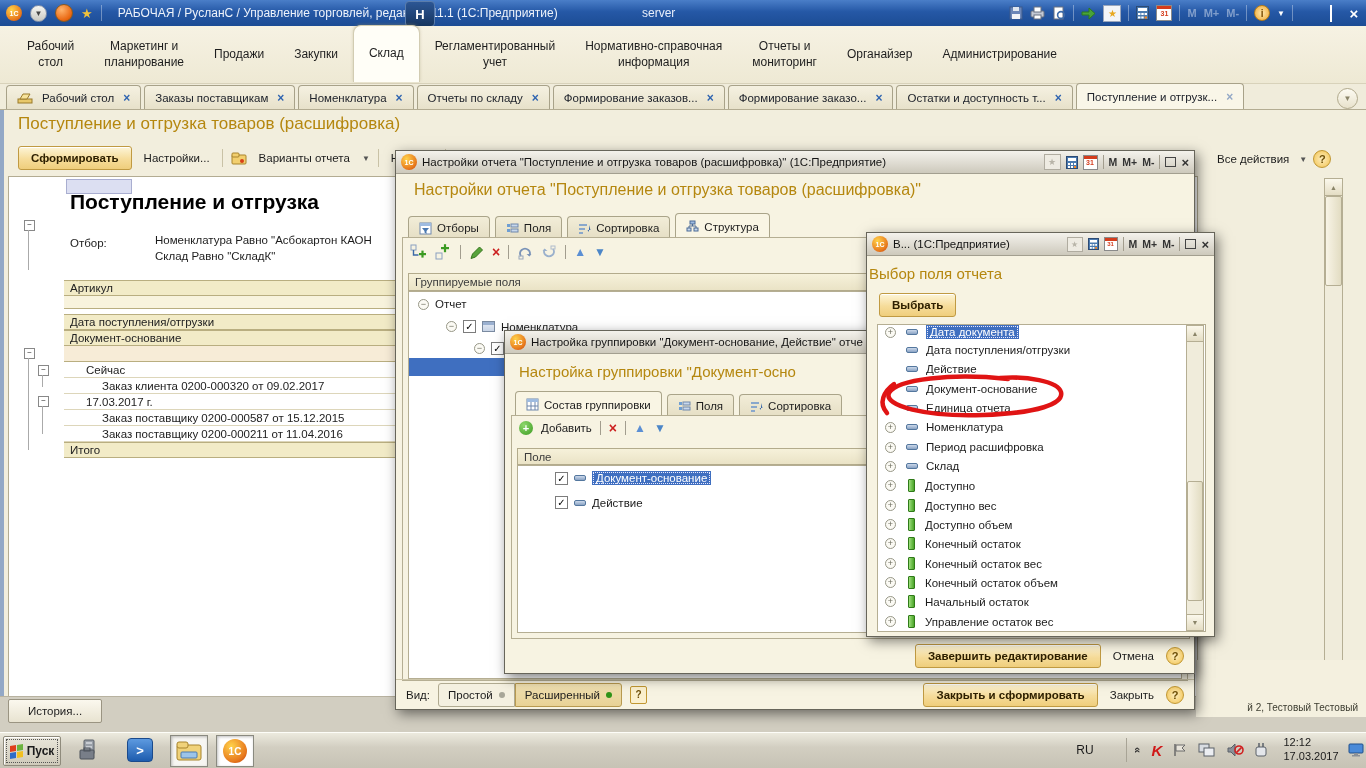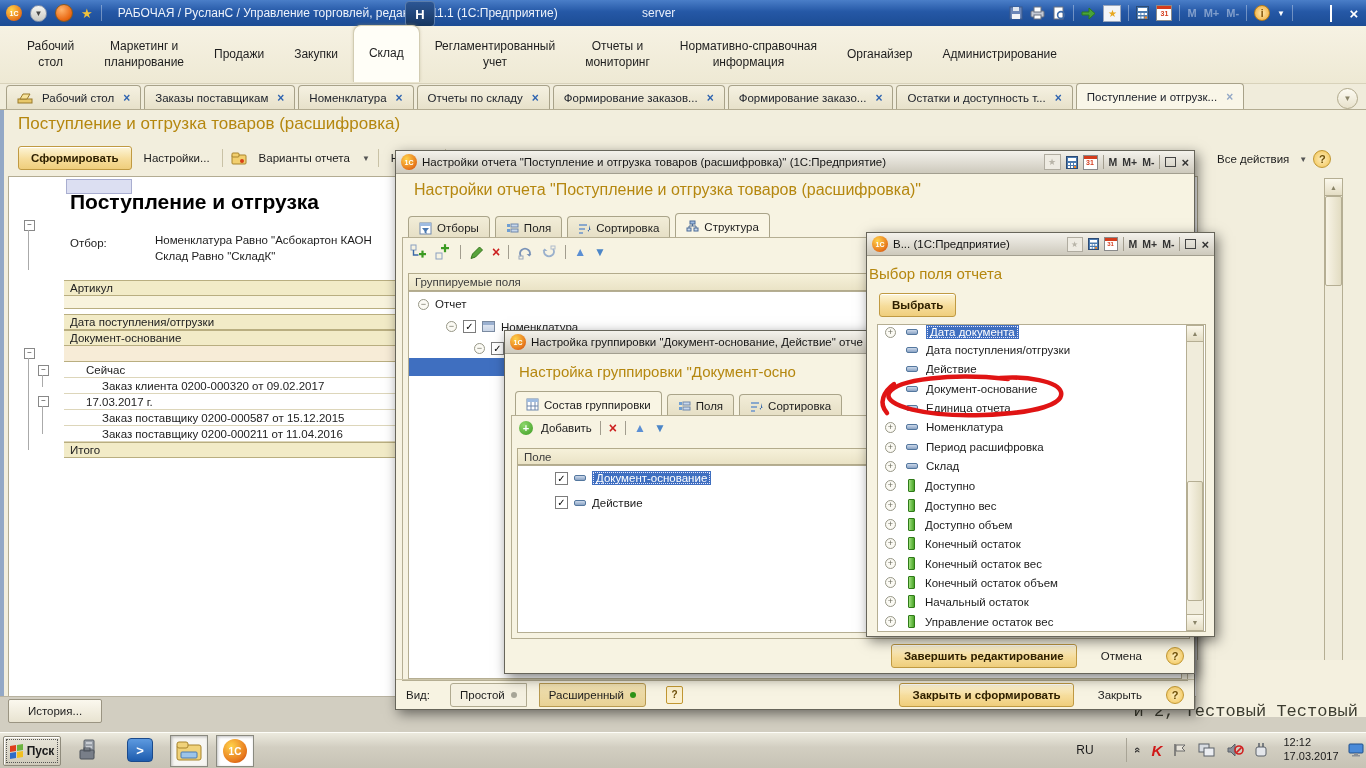--- a/index.html
+++ b/index.html
@@ -125,34 +125,34 @@
     font-size:9px;line-height:9px;text-align:center;background:#fbfaf4;box-sizing:border-box;}
   .sel{background:#3f6fc0;color:#fff;outline:1px dotted #e8e8ff;outline-offset:-2px;padding:1px 4px;}
   .trow{position:absolute;display:flex;align-items:center;gap:6px;font-size:11.5px;white-space:nowrap;}
   .redx{color:#cc2020;font-weight:bold;font-size:14px;line-height:14px;}
   .bluearrow{font-size:12px;color:#5b8fd4;}
   .greenplus{width:14px;height:14px;border-radius:50%;background:radial-gradient(circle at 35% 30%,#8ed86c,#3c9a22);
     color:#fff;font-weight:bold;font-size:11px;line-height:14px;text-align:center;}
   .gridico{width:13px;height:11px;border:1px solid #7a8aa0;background:linear-gradient(#e8edf5,#c8d4e6);
     box-shadow:inset 0 3px 0 #9ab0d0;box-sizing:border-box;}
   .dfoot{position:absolute;left:0;right:0;bottom:0;height:30px;border-top:1px solid #cdc6aa;
-    display:flex;align-items:center;padding:0 10px;gap:20px;box-sizing:border-box;}
+    display:flex;align-items:center;padding:0 10px;gap:8px;box-sizing:border-box;}
   .toggle{height:22px;display:inline-flex;align-items:center;gap:6px;padding:0 9px;
     font-size:11.5px;border:1px solid #b0aa90;background:#f4f0e0;white-space:nowrap;}
   .toggle .dot{width:6px;height:6px;border-radius:50%;background:#a8a698;}
   .toggle.pressed{background:linear-gradient(#f0e0b2,#e8d296);border-color:#b89a50;}
   .toggle.pressed .dot{background:#2f9318;}
   .qmark{width:15px;height:16px;border:1px solid #c19732;background:#fbf0cd;color:#6e4f08;
     font-size:10px;font-weight:bold;display:inline-flex;align-items:center;justify-content:center;border-radius:2px;}
   .fsrow{position:absolute;display:flex;align-items:center;font-size:11.5px;white-space:nowrap;}
 
   
   .statusstrip{left:0;top:696px;width:1366px;height:36px;background:#d2cec1;border-top:1px solid #b8b2a0;}
   .creamcorner{left:1196px;top:660px;width:170px;height:57px;background:#f4f0df;}
-  .userinfo{font-size:17px;color:#3c3c30;font-family:Liberation Mono, monospace;}
+  .userinfo{font-size:10px;color:#3c3c30;}
   .histbtn{left:8px;top:699px;width:92px;height:22px;background:linear-gradient(#fbf8ee,#e8e3d1);
     border:1px solid #9a9482;border-radius:2px;font-size:11.5px;display:flex;align-items:center;justify-content:center;}
   .taskbar{left:0;top:732px;width:1366px;height:36px;
     background:linear-gradient(#eceade,#d2cec1 40%,#c6c2b4);border-top:1px solid #fdfdf8;}
   .startbtn{left:3px;top:736px;width:56px;height:28px;background:linear-gradient(#e9e6da,#cfcaba);
     border:1px solid #8f8b7c;border-radius:2px;display:flex;align-items:center;justify-content:center;gap:4px;
     box-shadow:inset 1px 1px 0 #fff;}
   .startbtn .inner{position:absolute;inset:2px;border:1px dotted #555;}
   .winflag{display:grid;grid-template-columns:6px 6px;grid-template-rows:6px 6px;gap:1px;transform:skewY(-8deg);}
   .winflag i{display:block;}
@@ -233,24 +233,24 @@
   <div class="abs menuband">
     <div class="mtab">Рабочий
 стол</div>
     <div class="mtab">Маркетинг и
 планирование</div>
     <div class="mtab">Продажи</div>
     <div class="mtab">Закупки</div>
     <div class="mtab active">Склад</div>
     <div class="mtab">Регламентированный
 учет</div>
+    <div class="mtab">Нормативно-справочная
+информация</div>
     <div class="mtab">Отчеты и
 мониторинг</div>
-    <div class="mtab">Нормативно-справочная
-информация</div>
     <div class="mtab">Органайзер</div>
     <div class="mtab">Администрирование</div>
   </div>
 
   <div class="abs doctabs">
     <div class="dtab">
       <svg width="16" height="12">
           <rect x="1" y="7" width="14" height="4" fill="#e8c86a" stroke="#9a7a2a"></rect>
           <polygon points="3,7 6,2 13,2 10,7" fill="#f6e29a" stroke="#9a7a2a"></polygon>
         </svg>

